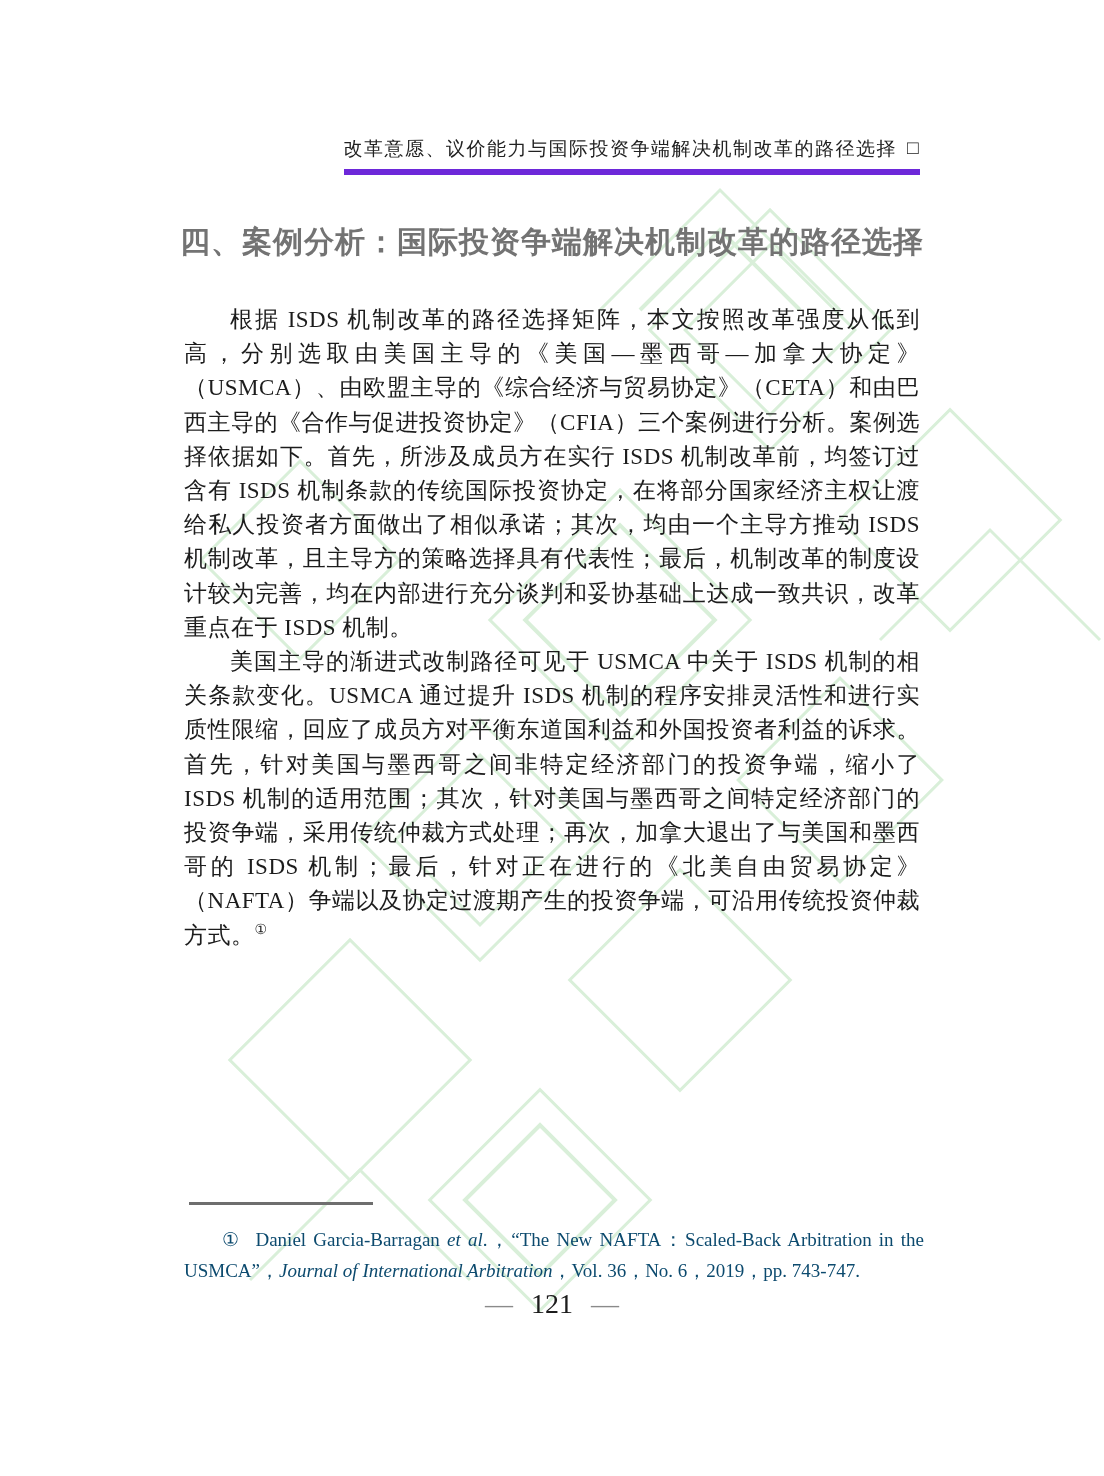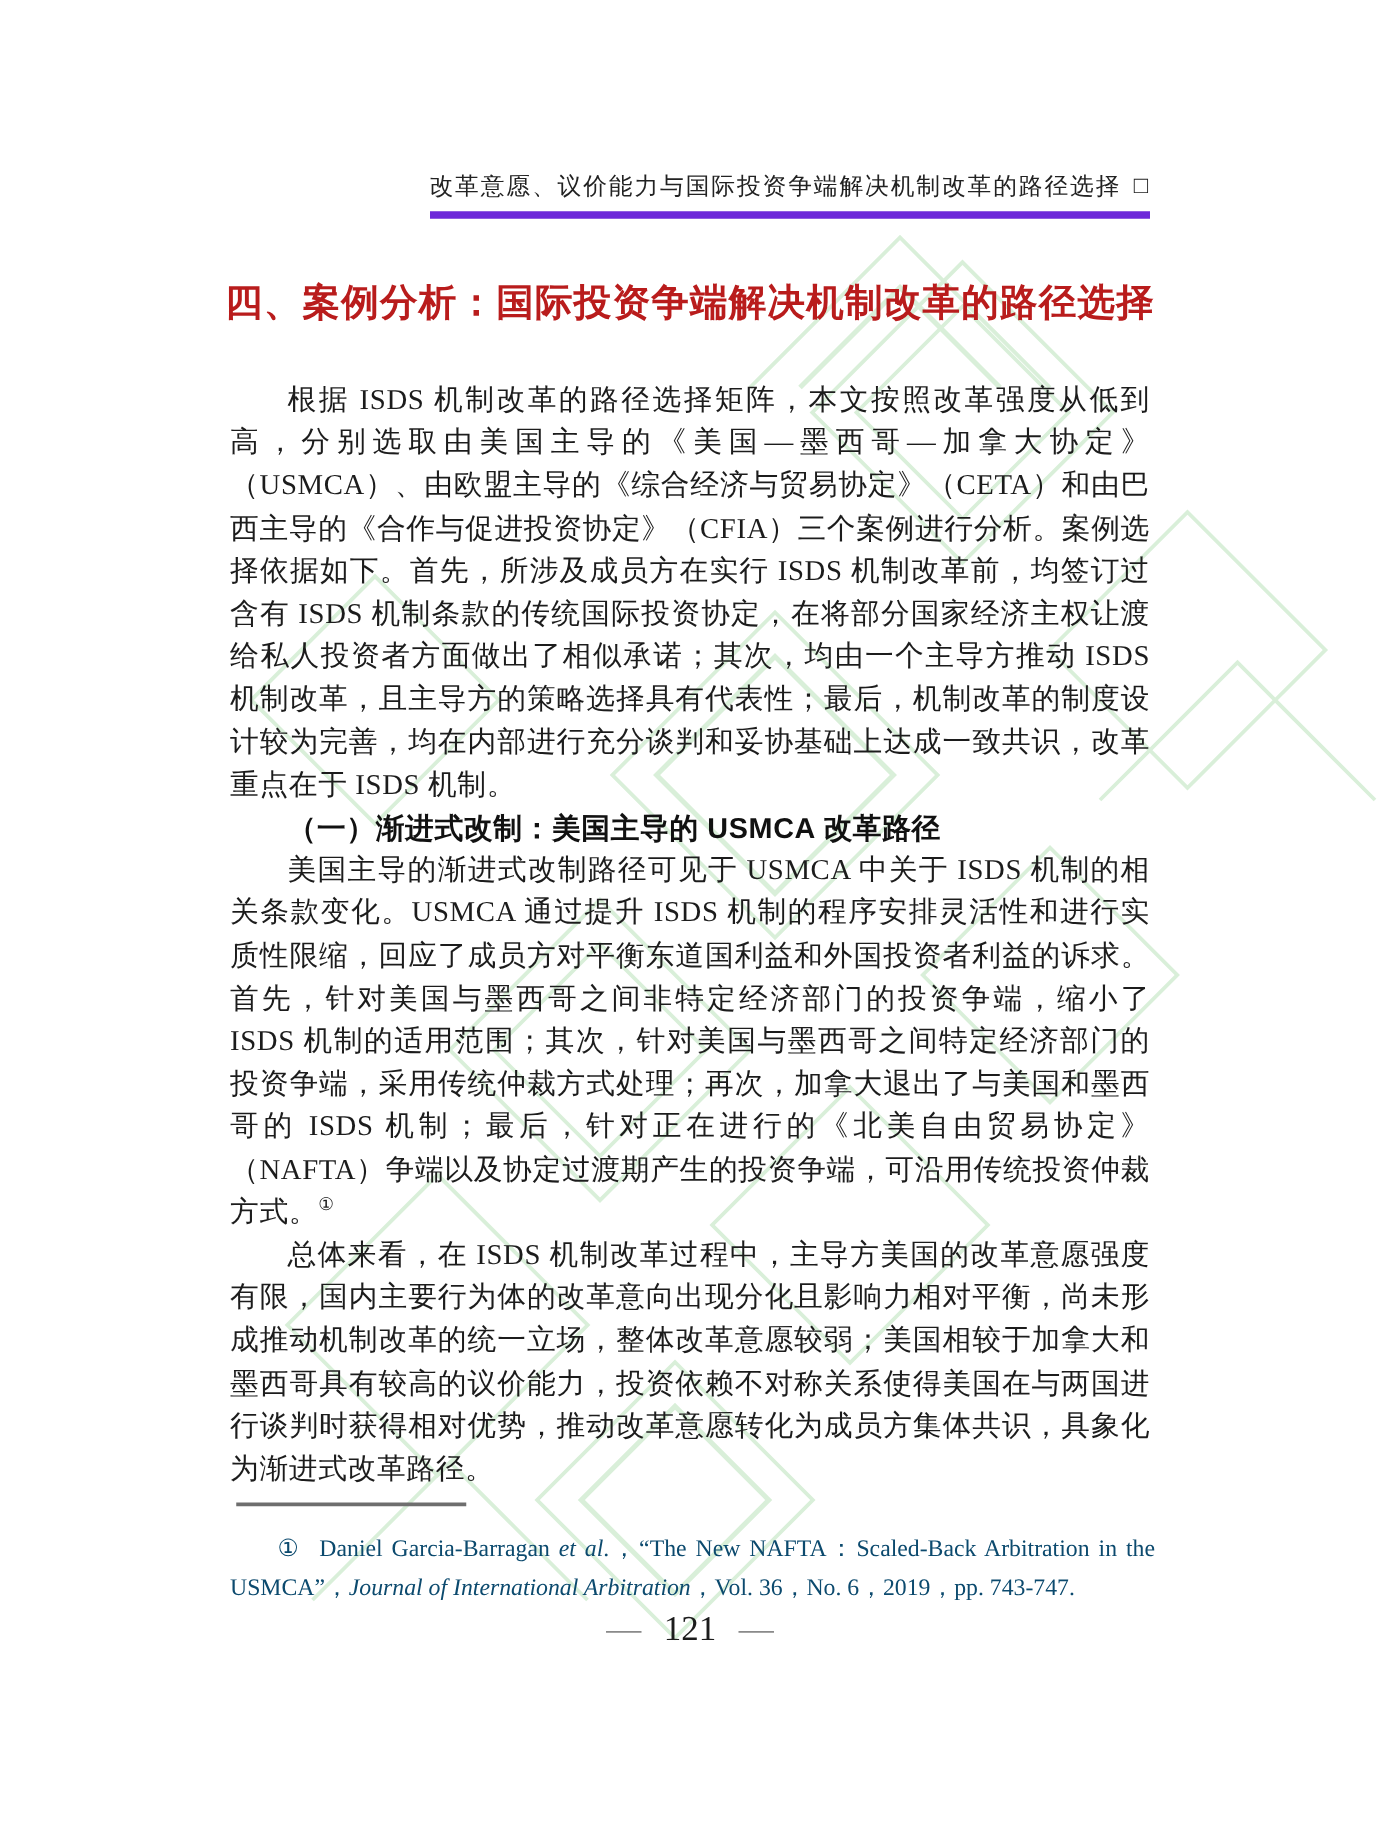--- a/index.html
+++ b/index.html
@@ -43,21 +43,21 @@
 
   
   .section-title {
     position: absolute;
     top: 222px; left: 0; width: 1104px;
     text-align: center;
     font-family: "Liberation Sans", "DejaVu Sans", sans-serif;
     font-weight: bold;
     font-size: 30px;
     letter-spacing: 1px;
-    color: #b91c1c;
+    color: #737373;
   }
 
   
   .body-text {
     position: absolute;
     top: 303px; left: 184px; width: 736px;
     font-size: 23px;
     line-height: 34.2px;
     letter-spacing: 0.5px;
     text-align: justify;
@@ -137,23 +137,21 @@
     <div class="running-head">
       <span class="running-head-inner">
         <span>改革意愿、议价能力与国际投资争端解决机制改革的路径选择</span><span class="box">□</span>
       </span>
     </div>
 
     <div class="section-title">四、案例分析：国际投资争端解决机制改革的路径选择</div>
 
     <div class="body-text">
       <p>根据 ISDS 机制改革的路径选择矩阵，本文按照改革强度从低到高，分别选取由美国主导的《美国—墨西哥—加拿大协定》（USMCA）、由欧盟主导的《综合经济与贸易协定》（CETA）和由巴西主导的《合作与促进投资协定》（CFIA）三个案例进行分析。案例选择依据如下。首先，所涉及成员方在实行 ISDS 机制改革前，均签订过含有 ISDS 机制条款的传统国际投资协定，在将部分国家经济主权让渡给私人投资者方面做出了相似承诺；其次，均由一个主导方推动 ISDS 机制改革，且主导方的策略选择具有代表性；最后，机制改革的制度设计较为完善，均在内部进行充分谈判和妥协基础上达成一致共识，改革重点在于 ISDS 机制。</p>
-      <p class="subheading">（一）渐进式改制：美国主导的 USMCA 改革路径</p>
       <p><span>美国主导的渐进式改制路径可见于 USMCA 中关于 ISDS 机制的相关条款变化。USMCA 通过提升 ISDS 机制的程序安排灵活性和进行实质性限缩，回应了成员方对平衡东道国利益和外国投资者利益的诉求。首先，针对美国与墨西哥之间非特定经济部门的投资争端，缩小了 ISDS 机制的适用范围；其次，针对美国与墨西哥之间特定经济部门的投资争端，采用传统仲裁方式处理；再次，加拿大退出了与美国和墨西哥的 ISDS 机制；最后，针对正在进行的《北美自由贸易协定》（NAFTA）争端以及协定过渡期产生的投资争端，可沿用传统投资仲裁方式。</span><sup>①</sup></p>
-      <p>总体来看，在 ISDS 机制改革过程中，主导方美国的改革意愿强度有限，国内主要行为体的改革意向出现分化且影响力相对平衡，尚未形成推动机制改革的统一立场，整体改革意愿较弱；美国相较于加拿大和墨西哥具有较高的议价能力，投资依赖不对称关系使得美国在与两国进行谈判时获得相对优势，推动改革意愿转化为成员方集体共识，具象化为渐进式改革路径。</p>
     </div>
 
     <div class="footnote-rule"></div>
 
     <div class="footnote">
       <p><span class="marker">①</span><span>Daniel Garcia-Barragan </span><span class="italic">et al</span><span>.，“The New NAFTA：Scaled-Back Arbitration in the USMCA”，</span><span class="italic">Journal of International Arbitration</span><span>，Vol. 36，No. 6，2019，pp. 743-747.</span></p>
     </div>
 
     <div class="page-footer">
       <span class="dash">—</span><span>121</span><span class="dash">—</span>

